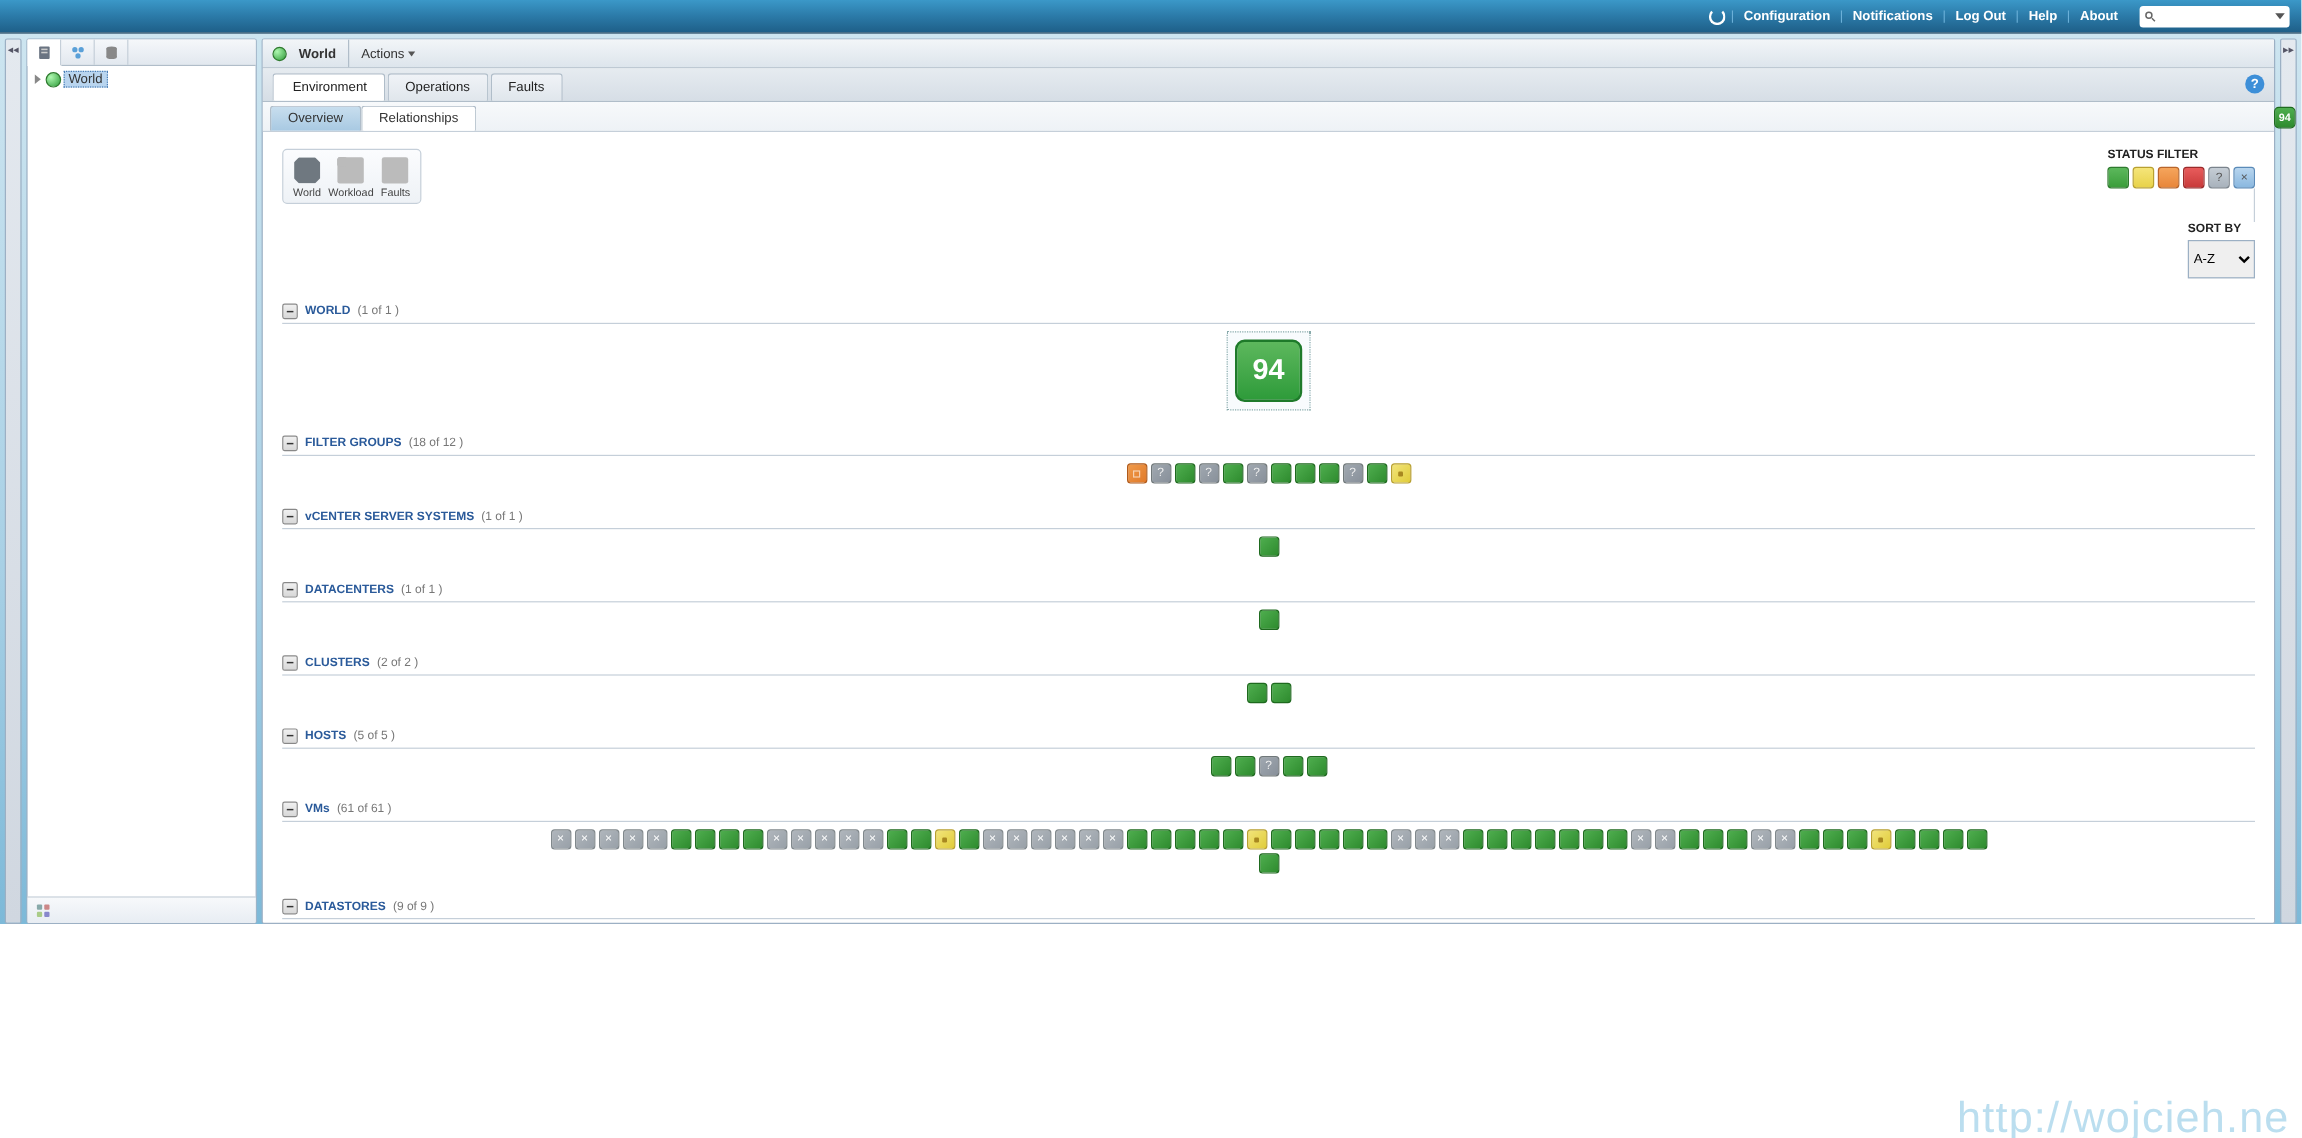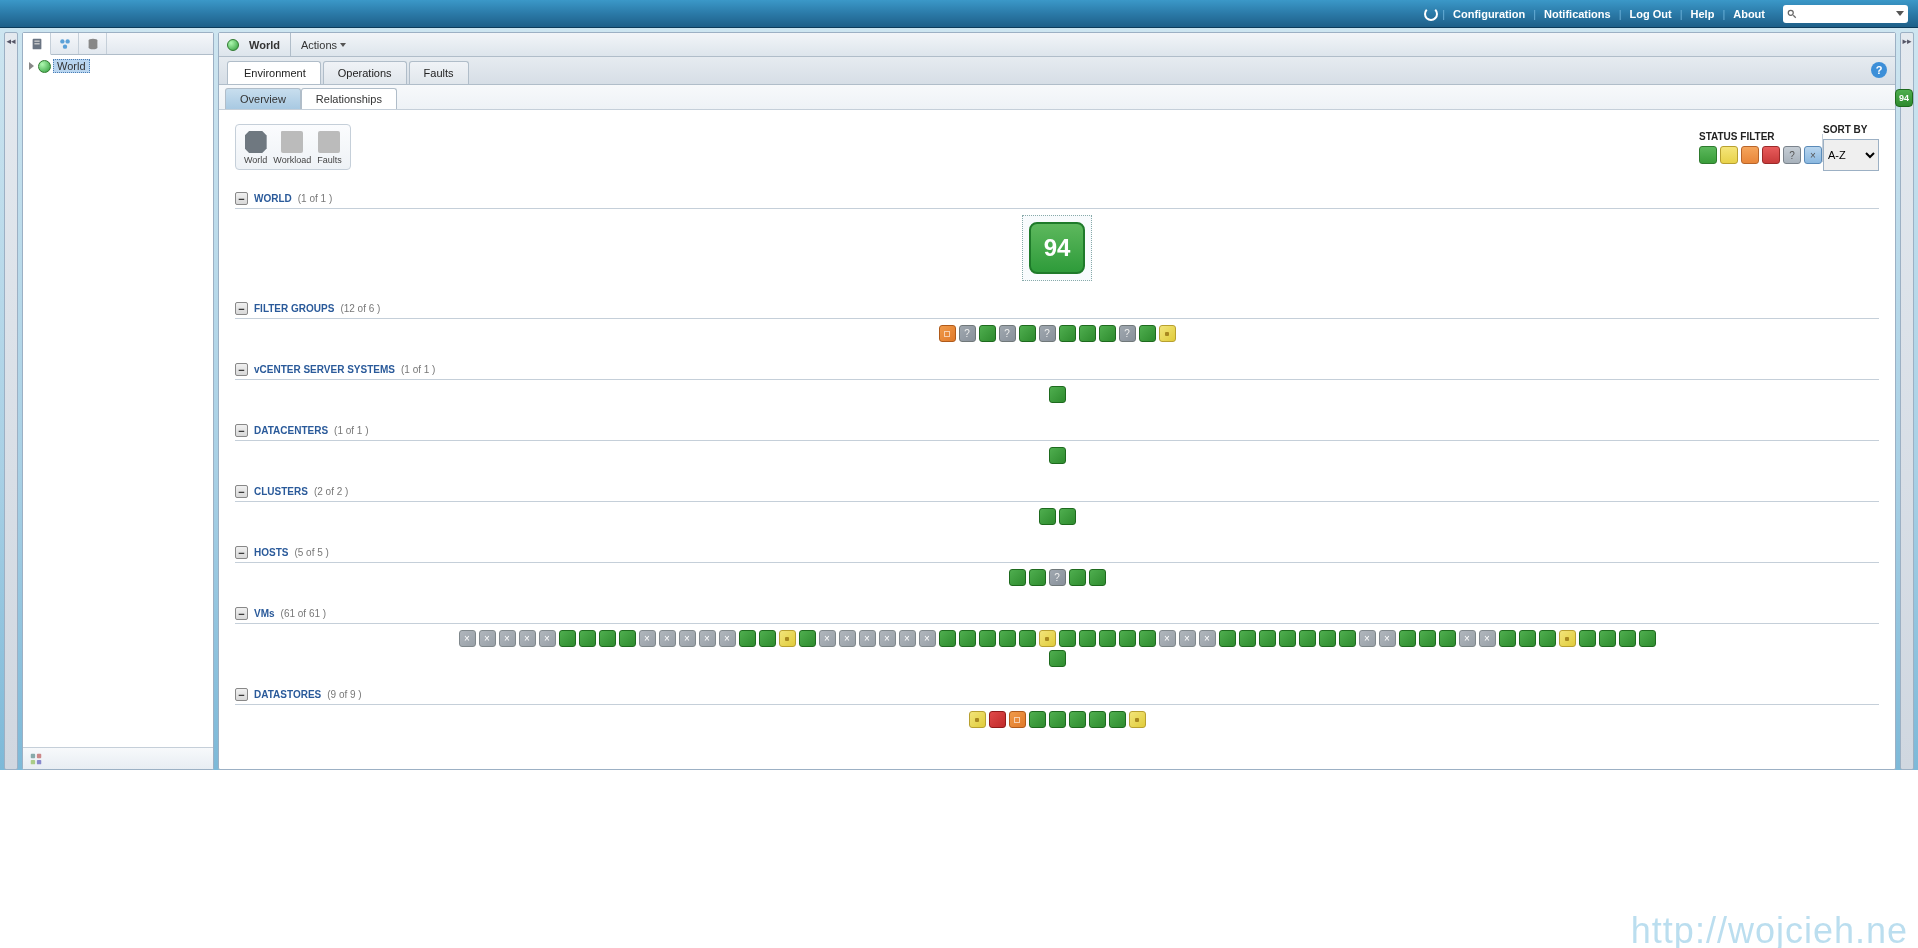--- a/index.html
+++ b/index.html
@@ -59,21 +59,21 @@
 .toolbar { display:flex; justify-content:space-between; align-items:flex-start; margin-bottom:18px;}
 .metric-box{ border:1px solid #c5cfd9; border-radius:4px; padding:6px 8px 4px 8px; display:flex; gap:6px; background:linear-gradient(#fbfcfe,#eef2f6);}
 .metric { display:flex; flex-direction:column; align-items:center; gap:2px; cursor:pointer;}
 .metric-ic{width:22px;height:22px;border-radius:4px;}
 .metric-lbl{font-size:9px;color:#444;}
 .m-health{background:#6f7880;clip-path:polygon(20% 0,80% 0,100% 20%,100% 80%,80% 100%,20% 100%,0 80%,0 20%);}
 .m-work{background:#bbb;border-radius:2px;position:relative;}
 .m-work::before,.m-work::after{content:'';position:absolute;width:8px;height:8px;background:#bbb;border-radius:2px;}
 .m-fault{background:#bbb;border-radius:2px;}
 
-.filters{display:flex;align-items:center;}
+.filters{display:flex;align-items:flex-end;flex-direction:column;}
 .filter-grp{display:flex;flex-direction:column;gap:4px;}
 .filter-lbl{font-size:10px;font-weight:bold;color:#222;}
 .filter-row{display:flex;gap:3px;}
 .filt{width:18px;height:18px;border-radius:3px;border:1px solid #888;cursor:pointer;display:flex;align-items:center;justify-content:center;font-size:10px;color:#555;}
 .f-green{background:linear-gradient(#5cb85c,#3a9d3a);border-color:#2e7a2e;}
 .f-yellow{background:linear-gradient(#f5e57a,#e8d24a);border-color:#b8a030;}
 .f-orange{background:linear-gradient(#f5a55c,#e8863a);border-color:#b8652a;}
 .f-red{background:linear-gradient(#e85c5c,#c83a3a);border-color:#9a2a2a;}
 .f-grey{background:linear-gradient(#c5cdd5,#a8b2bc);border-color:#7a838c;}
 .f-blue{background:linear-gradient(#b8d5ee,#8ab8e0);border-color:#5a8ab8;}
@@ -261,21 +261,21 @@
                 </div>
               </div>
             </div>
           </div>
           <div class="group">
             <div class="grp-hdr">
               <div class="collapse-btn">
                 <span>−</span>
               </div>
               <span class="grp-name">FILTER GROUPS</span>
-              <span class="grp-cnt">(12 of 6 )</span>
+              <span class="grp-cnt">(18 of 12 )</span>
             </div>
             <div class="grp-body">
               <div class="row-center">
                 <div class="sq orange"></div>
                 <div class="sq grey">?</div>
                 <div class="sq green"></div>
                 <div class="sq grey">?</div>
                 <div class="sq green"></div>
                 <div class="sq grey">?</div>
                 <div class="sq green"></div>

